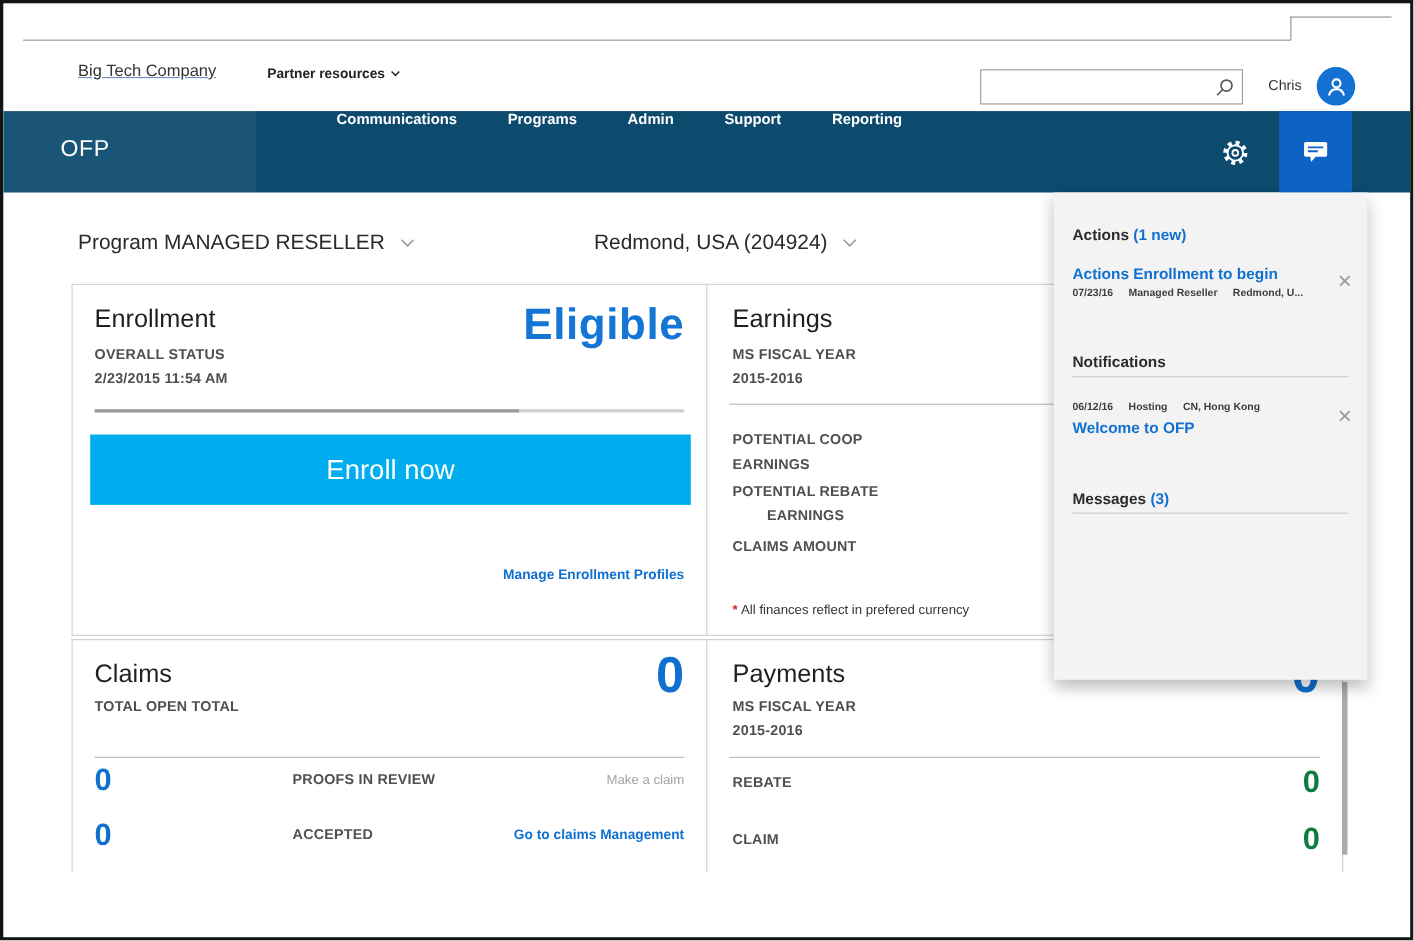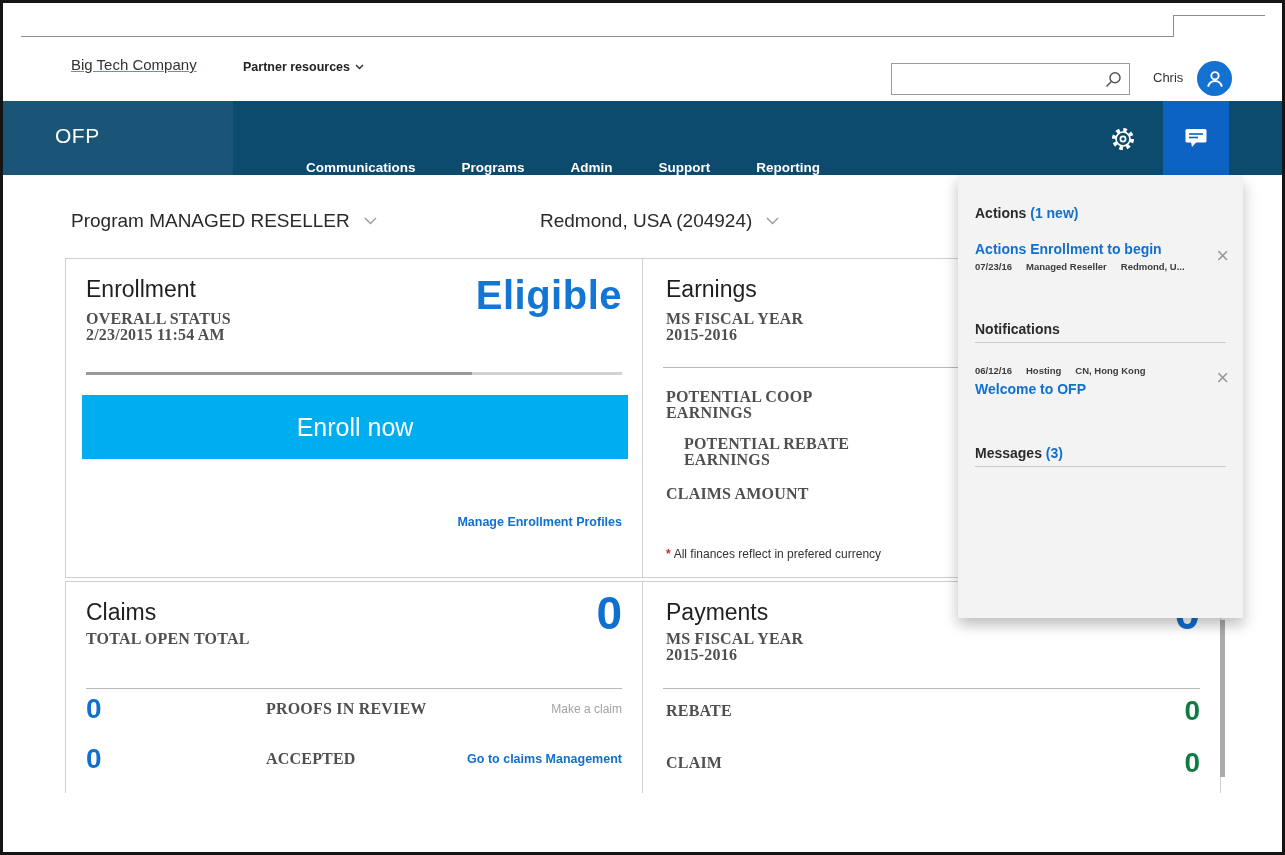--- a/index.html
+++ b/index.html
@@ -25,21 +25,21 @@
                 outline:none; padding:0 32px 0 8px; font-size:13px; background:transparent; }
   .search-glyph { position:absolute; right:7px; top:7px; }
   .user-name { position:absolute; left:1150px; top:67px; font-size:13px; color:#333; }
   .avatar { position:absolute; left:1194px; top:58px; width:35px; height:35px; border-radius:50%;
             background:#1371d2; display:flex; align-items:center; justify-content:center; cursor:pointer; }
 
   
   .navbar { position:absolute; left:0; top:98px; width:1279px; height:74px; background:#0c4a6e; }
   .nav-brand-bg { position:absolute; left:0; top:0; width:230px; height:74px; background:rgba(255,255,255,.06); }
   .nav-brand { position:absolute; left:52px; top:23px; font-size:21px; color:#fff; letter-spacing:.5px; }
-  .nav-menu { position:absolute; left:303px; top:0; height:74px; display:flex; align-items:flex-end; gap:46px; }
+  .nav-menu { position:absolute; left:303px; top:0; height:74px; display:flex; align-items:flex-start; gap:46px; }
   .nav-item { font-size:13.5px; font-weight:600; color:#fff; cursor:pointer; white-space:nowrap; }
   .gear-btn { position:absolute; left:1106px; top:24px; width:28px; height:28px; cursor:pointer;
               display:flex; align-items:center; justify-content:center; }
   .feedback-btn { position:absolute; left:1160px; top:0; width:66px; height:74px; background:#0d63c4;
               display:flex; align-items:center; justify-content:center; cursor:pointer; }
 
   
   .selector { position:absolute; font-size:19px; color:#2a2a2a; display:flex; align-items:center;
               gap:14px; cursor:pointer; }
   .sel-program  { left:68px;  top:207px;justify-content:flex-end; }
@@ -47,42 +47,42 @@
   .chev-gray { color:#9a9a9a; }
 
   
   .card { position:absolute; background:#fff; border:1px solid #cfcfcf; }
   .card-enrollment { left:62px;  top:255px; width:578px; height:320px; }
   .card-earnings   { left:639px; top:255px; width:579px; height:320px;padding-left:28px; }
   .card-claims     { left:62px;  top:578px; width:578px; height:212px; border-bottom:none; }
   .card-payments   { left:639px; top:578px; width:579px; height:212px; border-bottom:none; }
 
   .card-title { position:absolute; left:20px; top:17px; font-size:23px; font-weight:400; color:#1f1f1f; }
-  .caps-label { font-size:16px; font-weight:700; color:#4f4f4f; letter-spacing:.2px;
-                line-height:16px; white-space:pre-line;font-family:Liberation Serif, serif; }
+  .caps-label { font-size:13px; font-weight:700; color:#4f4f4f; letter-spacing:.2px;
+                line-height:22px; white-space:pre-line; }
   .card-divider { position:absolute; left:20px; right:20px; height:1px; background:#b9b9b9; }
 
   
   .enr-status { position:absolute; left:20px; top:52px; }
   .eligible { position:absolute; right:20px; top:14px; font-size:40px; font-weight:600;
               color:#1476d4; letter-spacing:.5px; }
   .progress { position:absolute; left:20px; right:20px; top:113px; height:3px; display:flex; }
   .progress .p-done { width:72%; background:#9a9a9a; }
   .progress .p-rest { width:28%; background:#d2d2d2; }
   .enroll-btn { position:absolute; left:16px; top:136px; width:546px; height:64px; background:#00aeef;
               border:none; color:#fff; font-size:25px; font-weight:300; cursor:pointer;
               font-family:inherit; }
   .manage-link { position:absolute; right:20px; top:256px; font-size:12.5px; font-weight:700;
               color:#1070d0; cursor:pointer; }
 
   
   .earn-fiscal { position:absolute; left:23px; top:52px; }
   .earn-div { top:108px; }
   .earn-row1 { position:absolute; left:23px; top:130px; }
-  .earn-row2 { position:absolute; left:41px; top:177px; }
+  .earn-row2 { position:absolute; left:23px; top:177px;text-align:center; }
   .earn-row3 { position:absolute; left:23px; top:227px; }
   .footnote { position:absolute; left:23px; top:288px; font-size:12px; color:#333; }
   .footnote .star { color:#d8232a; font-weight:700; margin-right:3px; }
 
   
   .big-zero { position:absolute; right:20px; top:4px; font-size:46px; font-weight:700;
               color:#1070d0; line-height:1.2; }
   .cp-divider { top:106px; }
   .stat-row { position:absolute; left:20px; right:20px; height:34px; display:flex; align-items:center; }
   .row-a { top:110px; }  .row-b { top:160px; }

